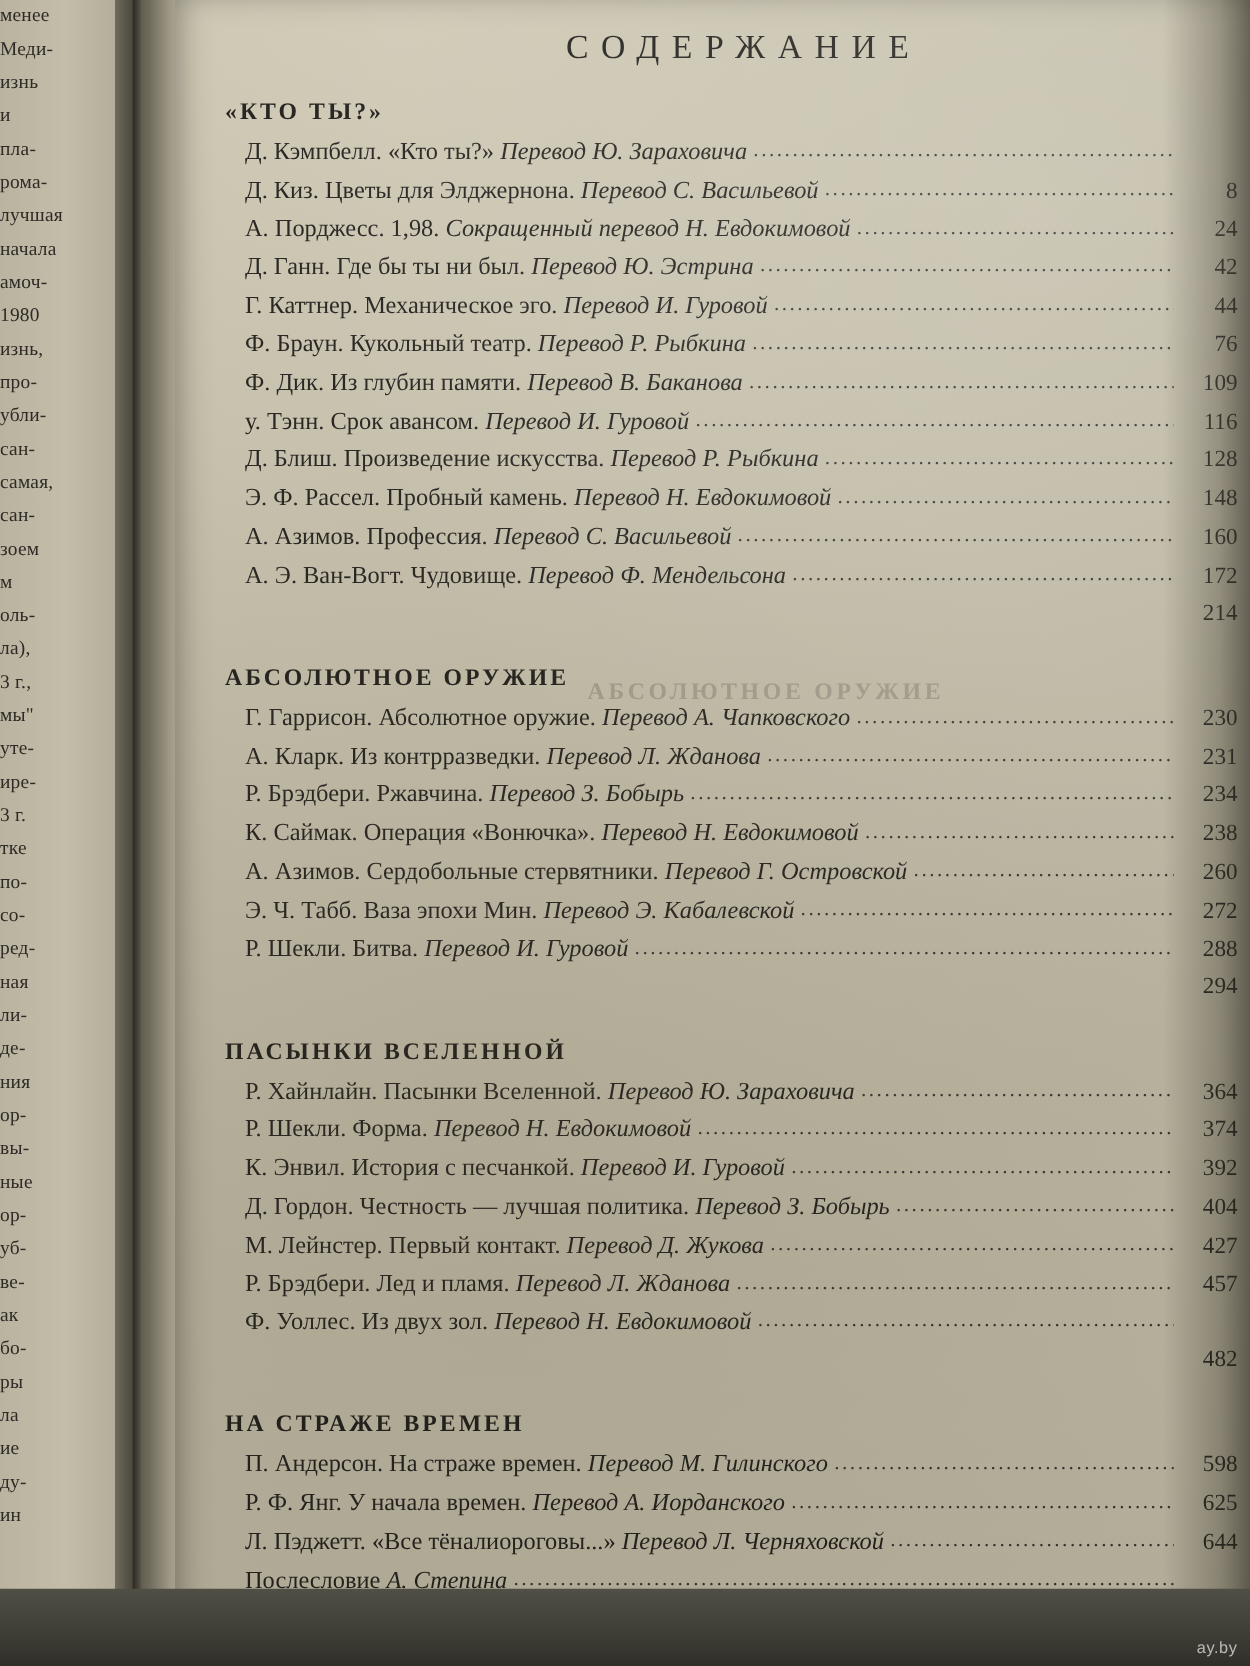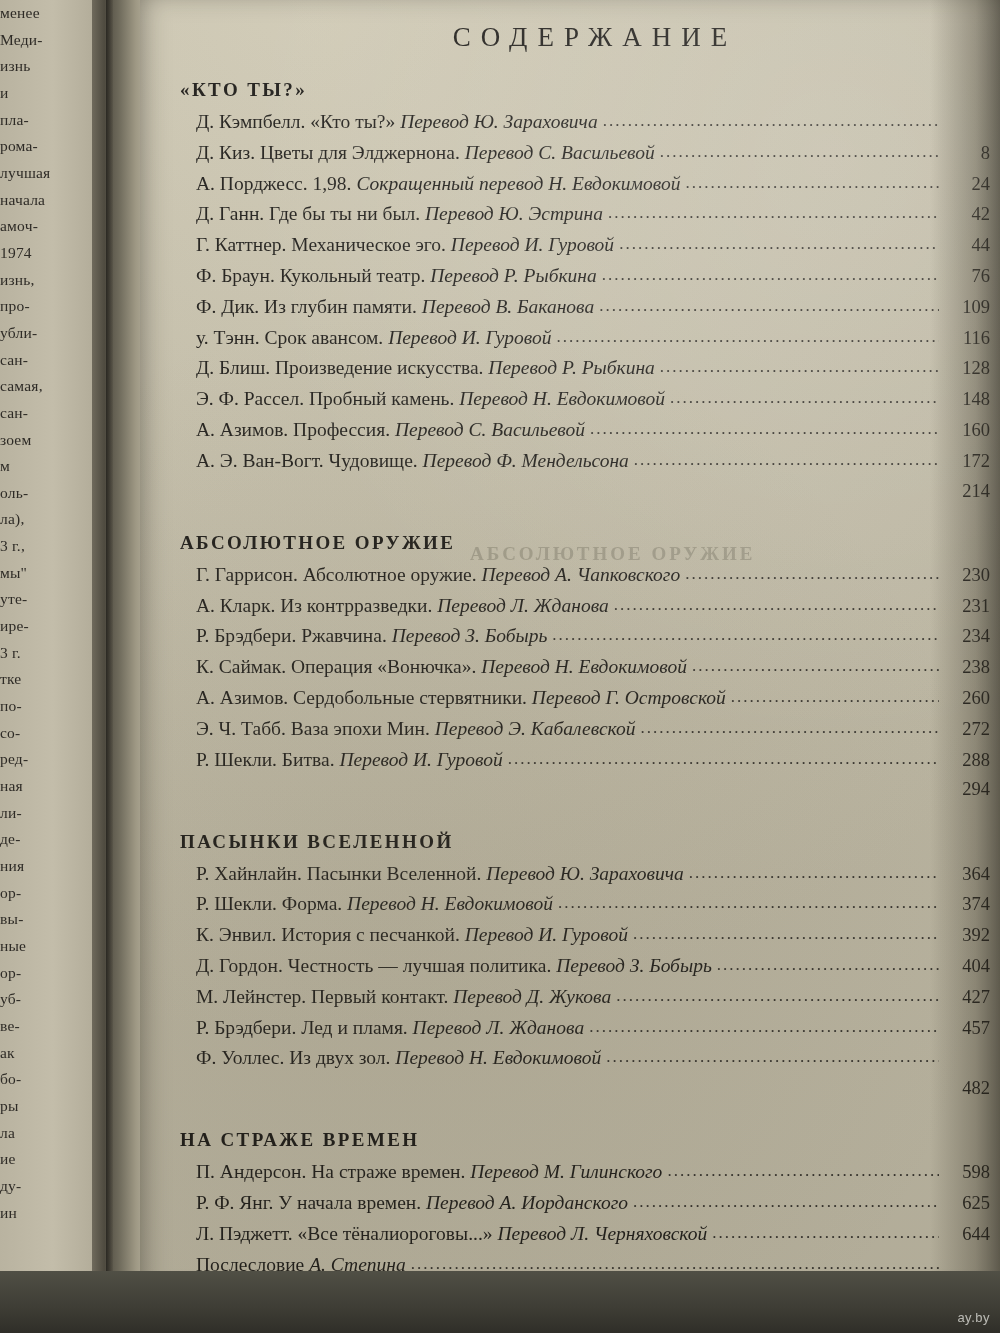--- a/index.html
+++ b/index.html
@@ -178,21 +178,21 @@
     <div class="left-col" id="left-frag">
         <div>менее</div>
         <div>Меди-</div>
         <div>изнь</div>
         <div>и</div>
         <div>пла-</div>
         <div>рома-</div>
         <div>лучшая</div>
         <div>начала</div>
         <div>амоч-</div>
-        <div>1974</div>
+        <div>1980</div>
         <div>изнь,</div>
         <div>про-</div>
         <div>убли-</div>
         <div>сан-</div>
         <div>самая,</div>
         <div>сан-</div>
         <div>зоем</div>
         <div>м</div>
         <div>оль-</div>
         <div>ла),</div>

